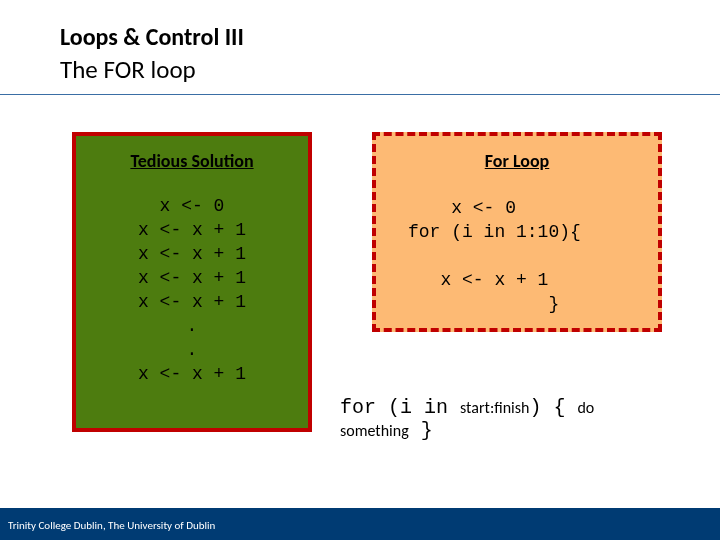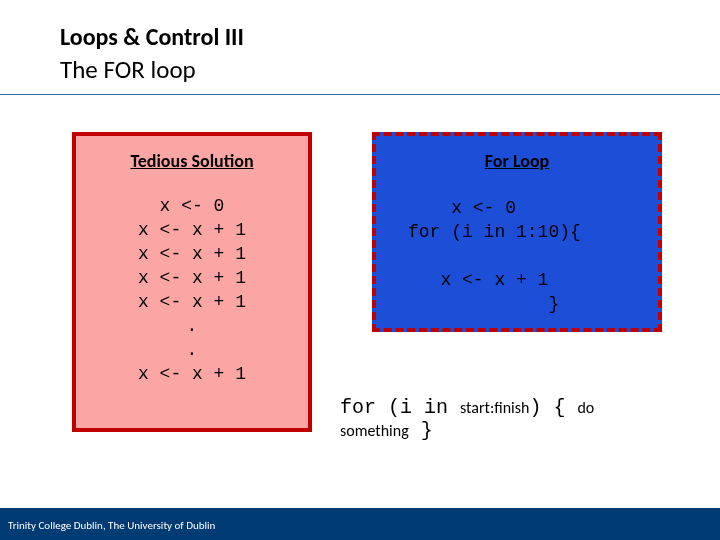--- a/index.html
+++ b/index.html
@@ -2,22 +2,22 @@
 <html><head>
 <meta charset="utf-8">
 <style>
   * { margin: 0; padding: 0; box-sizing: border-box; }
   html, body { width: 720px; height: 540px; background: #fff; font-family: Calibri, Arial, sans-serif; color: #000; }
   .slide { position: relative; width: 598px; height: 540px; }
   .title { position: absolute; left: 60px; top: 22px; font-size: 24px; font-weight: 700; }
   .subtitle { position: absolute; left: 60px; top: 54px; font-size: 25px; font-weight: 400; }
   .hr { position: absolute; left: 0; top: 94px; width: 720px; height: 0; border-top: 1px solid #3a6ea5; }
 
-  .box-solid { position: absolute; left: 72px; top: 132px; width: 240px; height: 300px; border: 4px solid #c00000; background: #fca5a5; }
-  .box-dashed { position: absolute; left: 372px; top: 132px; width: 290px; height: 200px; border: 4px dashed #c00000; background: #1d4ed8; }
+  .box-solid { position: absolute; left: 72px; top: 132px; width: 240px; height: 300px; border: 4px solid #c00000; background: #4d7c0f; }
+  .box-dashed { position: absolute; left: 372px; top: 132px; width: 290px; height: 200px; border: 4px dashed #c00000; background: #fdba74; }
 
   .box-title { text-align: center; font-weight: 700; font-size: 18px; margin-top: 14px; text-decoration: underline; }
 
   .codeblock { font-family: "Courier New", monospace; font-size: 18px; line-height: 24px; white-space: pre; text-align: center; margin-top: 22px; }
   .codeblock2 { font-family: "Courier New", monospace; font-size: 18px; line-height: 24px; white-space: pre; margin-top: 24px; text-align: left; padding-left: 32px; }
 
   .syntax-line { position: absolute; left: 340px; top: 396px; font-size: 18px; }
   .syntax-line .mono { font-family: "Courier New", monospace; font-size: 20px; }
   .syntax-line .body { font-family: Calibri, Arial, sans-serif; font-size: 16px; }
 

